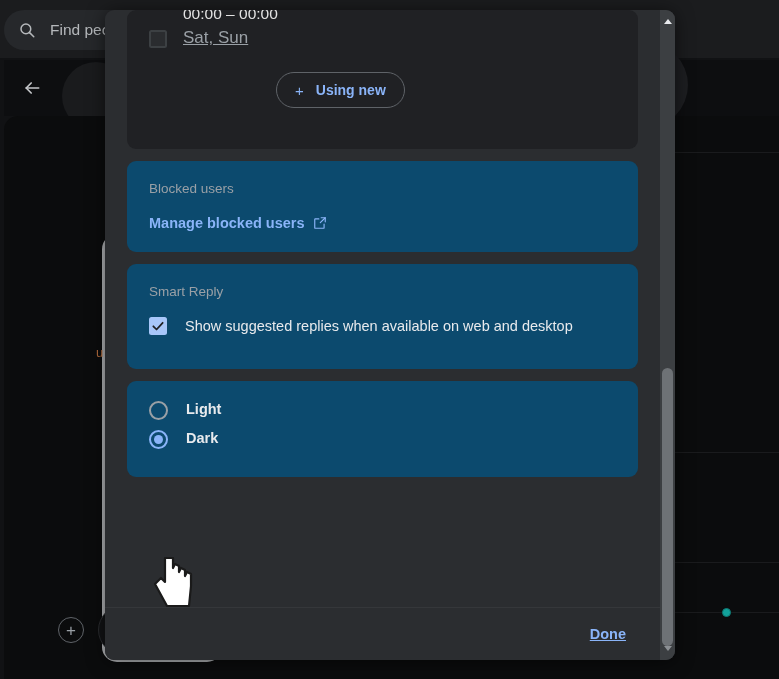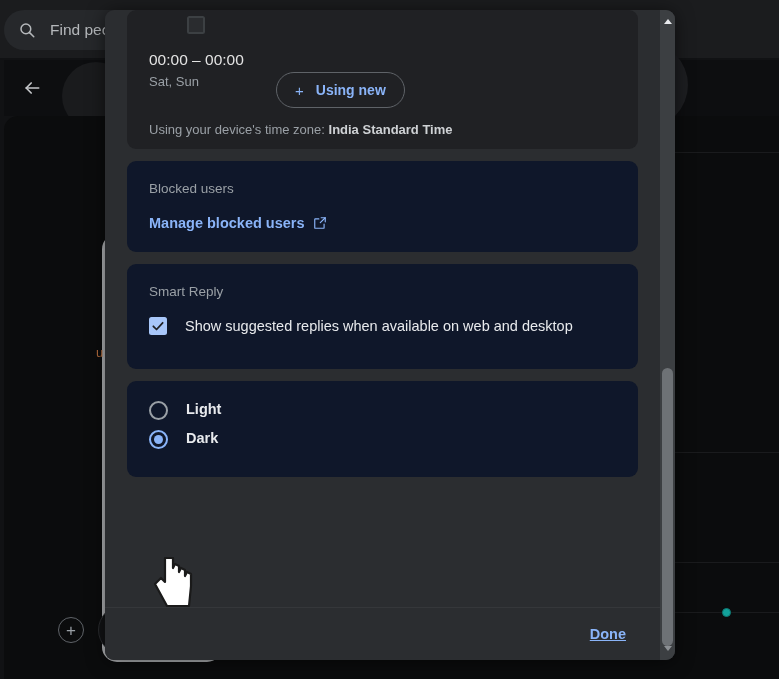--- a/index.html
+++ b/index.html
@@ -103,49 +103,49 @@
     overflow: hidden;
     box-shadow: 0 2px 18px rgba(0,0,0,.55);
   }
   .dlg-scroll {
     position: absolute; left: 0; top: 0; right: 15px; bottom: 53px;
     overflow: hidden;
   }
   .dlg-inner { padding: 0 22px; }
 
   .card {
-    background: #0f172a;
+    background: #0c4a6e;
     border-radius: 9px;
     margin-bottom: 12px;
     padding: 20px 22px 20px 22px;
   }
   .card-title {
     color: #9aa0a6; font-size: 13.5px; margin-bottom: 18px;
   }
 
   
   .card-top {
     background: #202124;
     border-radius: 9px;
     margin-bottom: 12px;
     padding: 0 22px 18px 22px;
     position: relative;
     height: 139px;
     overflow: hidden;
   }
   .sched-row {
     position: absolute; left: 22px; top: -6px;
-    display: flex; align-items: center; gap: 16px; flex-direction: column;
+    display: flex; align-items: flex-end; gap: 16px;
   }
   .cb-empty {
     width: 18px; height: 18px; border-radius: 2.5px;
     border: 2px solid #3c4043; background: #2a2c2f; margin-top: 12px;
   }
   .sched-time { color: #e3e3e3; font-size: 15.5px; line-height: 20px; }
-  .sched-days { color: #9aa0a6; font-size: 13px; margin-top: 4px; }
+  .sched-days { color: #9aa0a6; font-size: 17px; margin-top: 4px; text-decoration: underline; }
 
   .create-new {
     position: absolute; left: 149px; top: 62px;
     height: 36px; padding: 0 18px;
     border: 1px solid #5f6368; border-radius: 18px;
     background: transparent;
     color: #8ab4f8; font-size: 14px; font-weight: bold;
     display: flex; align-items: center; gap: 12px;
     cursor: pointer;
   }
@@ -297,23 +297,20 @@
             <div class="sched-time">00:00 – 00:00</div>
             <div class="sched-days">Sat, Sun</div>
           </div>
         </div>
 
         <button class="create-new">
           <span class="plus">+</span>
           <span>Using new</span>
         </button>
 
-        <div class="tz-note">
-          <span>Using your device's time zone: </span><b>India Standard Time</b>
-        </div>
       </div>
 
       <div class="card">
         <div class="card-title">Blocked users</div>
         <a class="link">
           <span>Manage blocked users</span>
           <span class="ext-ico">
             <svg viewBox="0 0 24 24" width="14" height="14" fill="none" stroke="#8ab4f8" stroke-width="2" stroke-linecap="round" stroke-linejoin="round">
               <path d="M14 3h7v7"></path>
                 <path d="M21 3l-8.5 8.5"></path>

